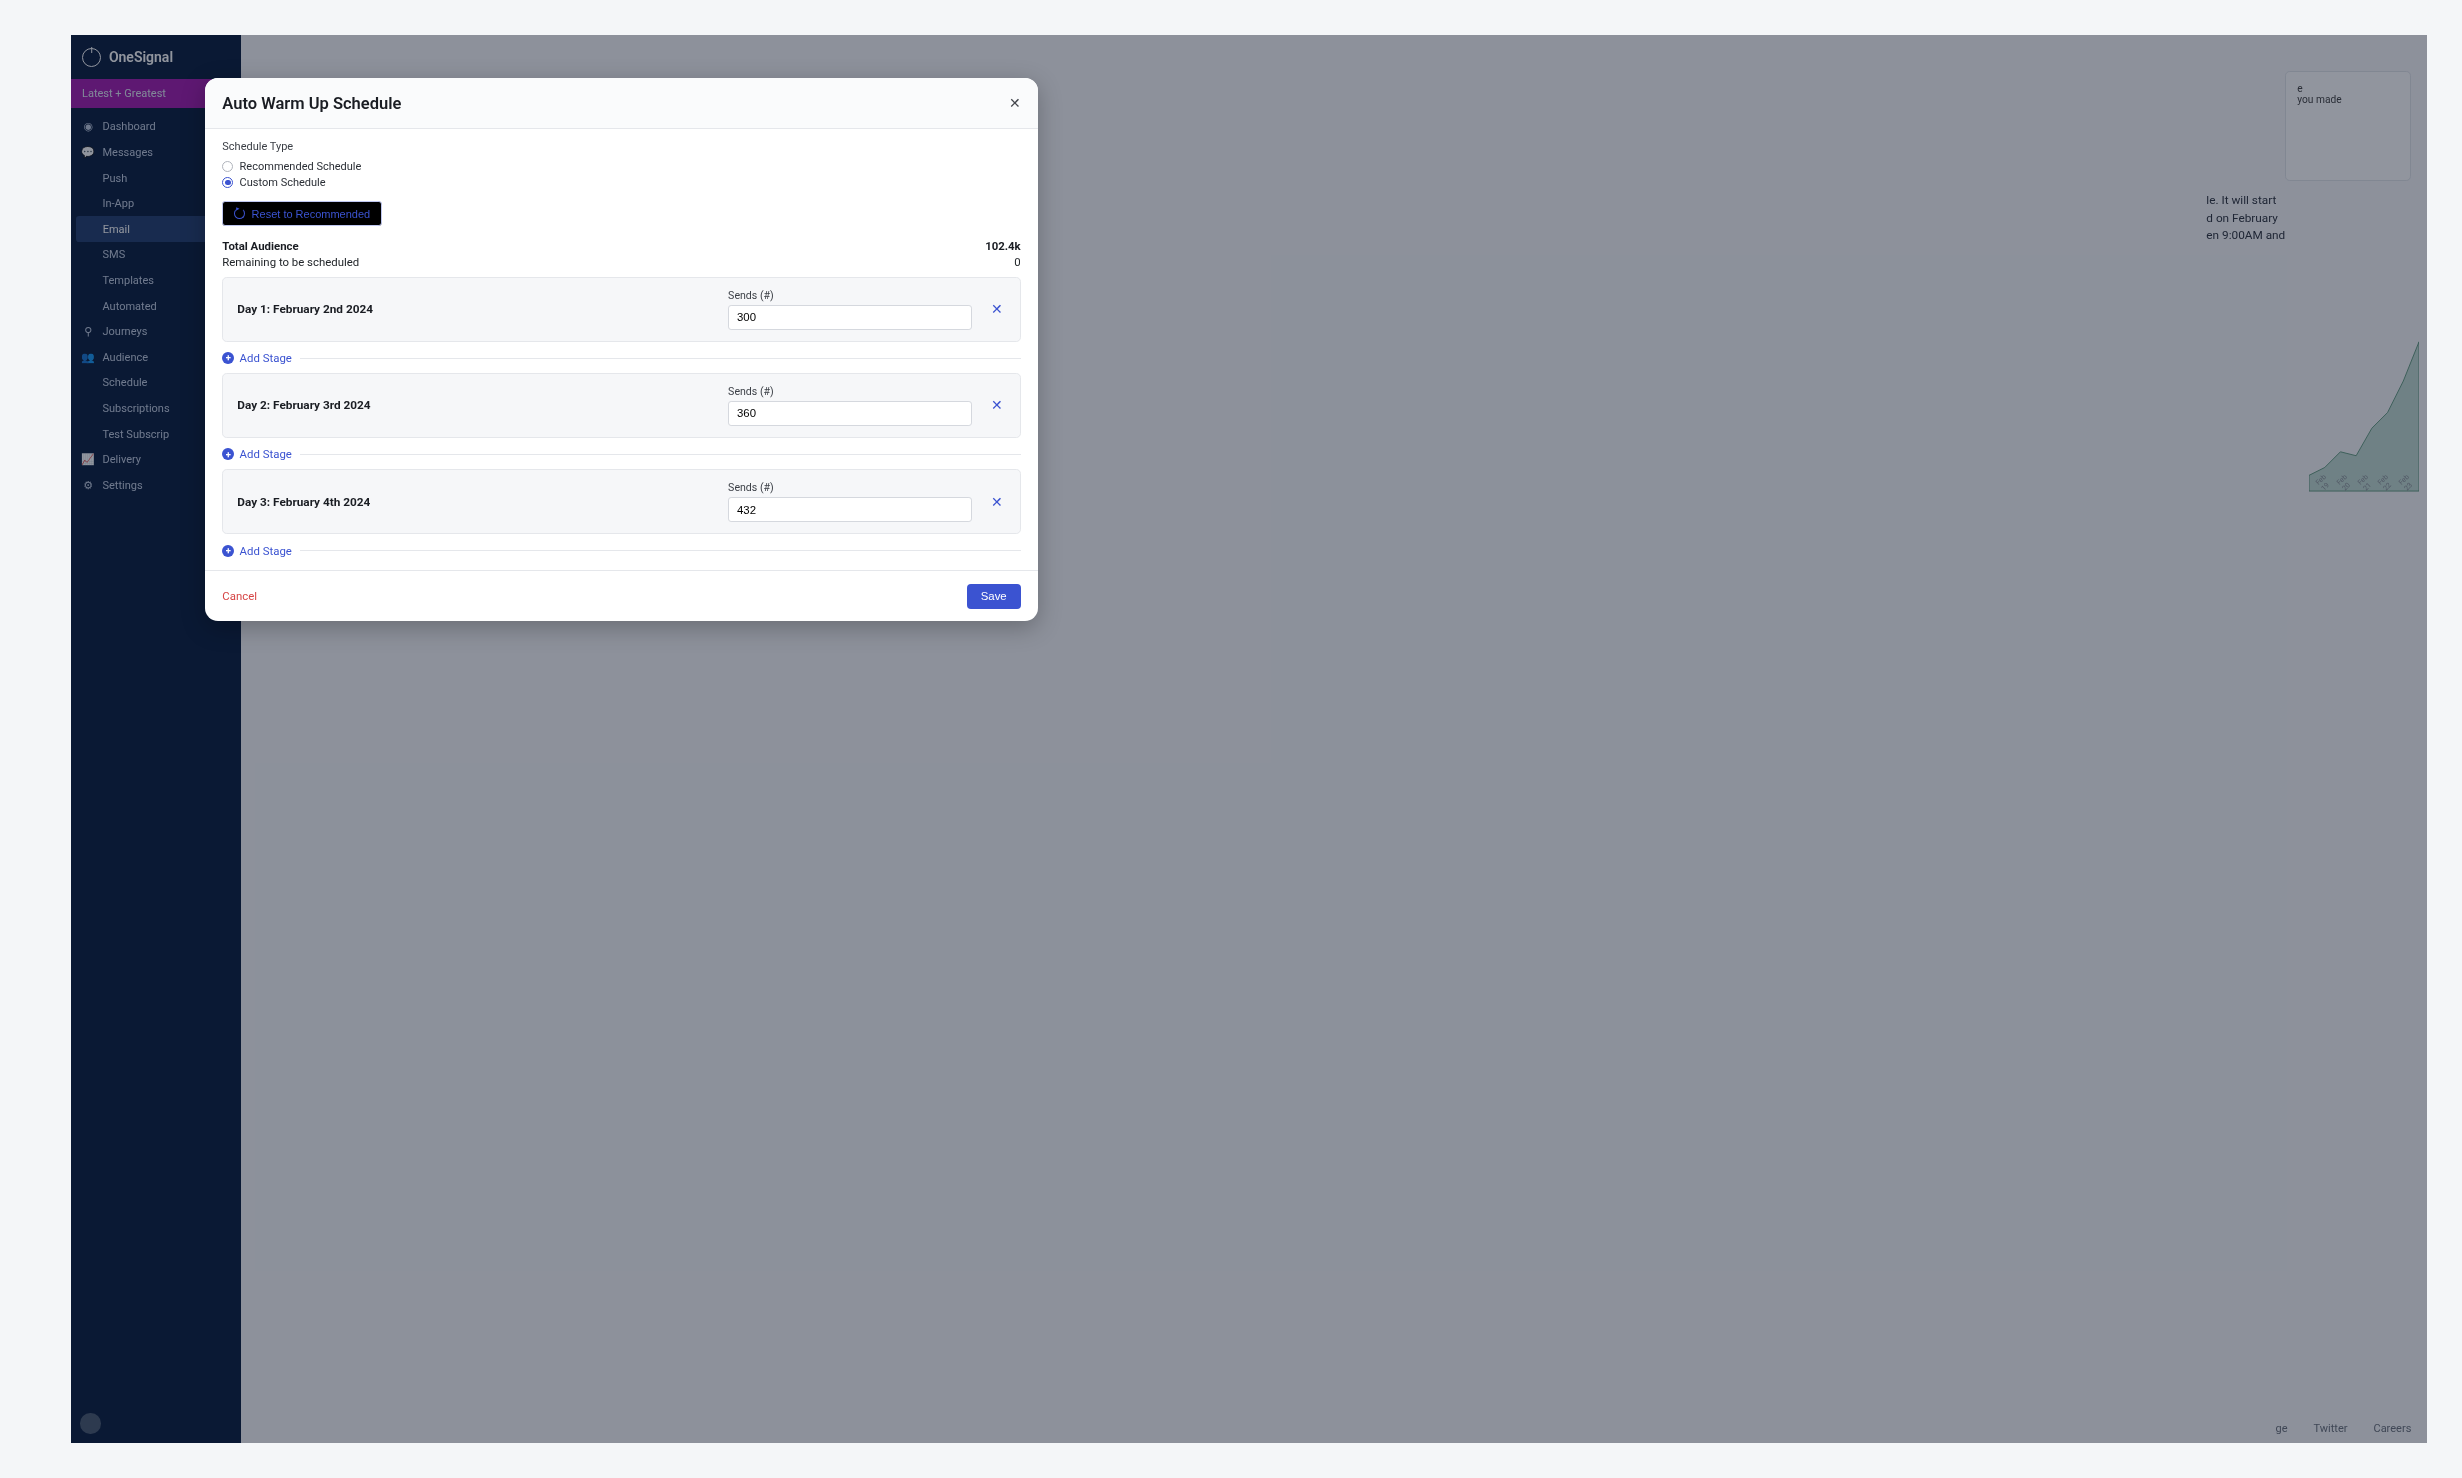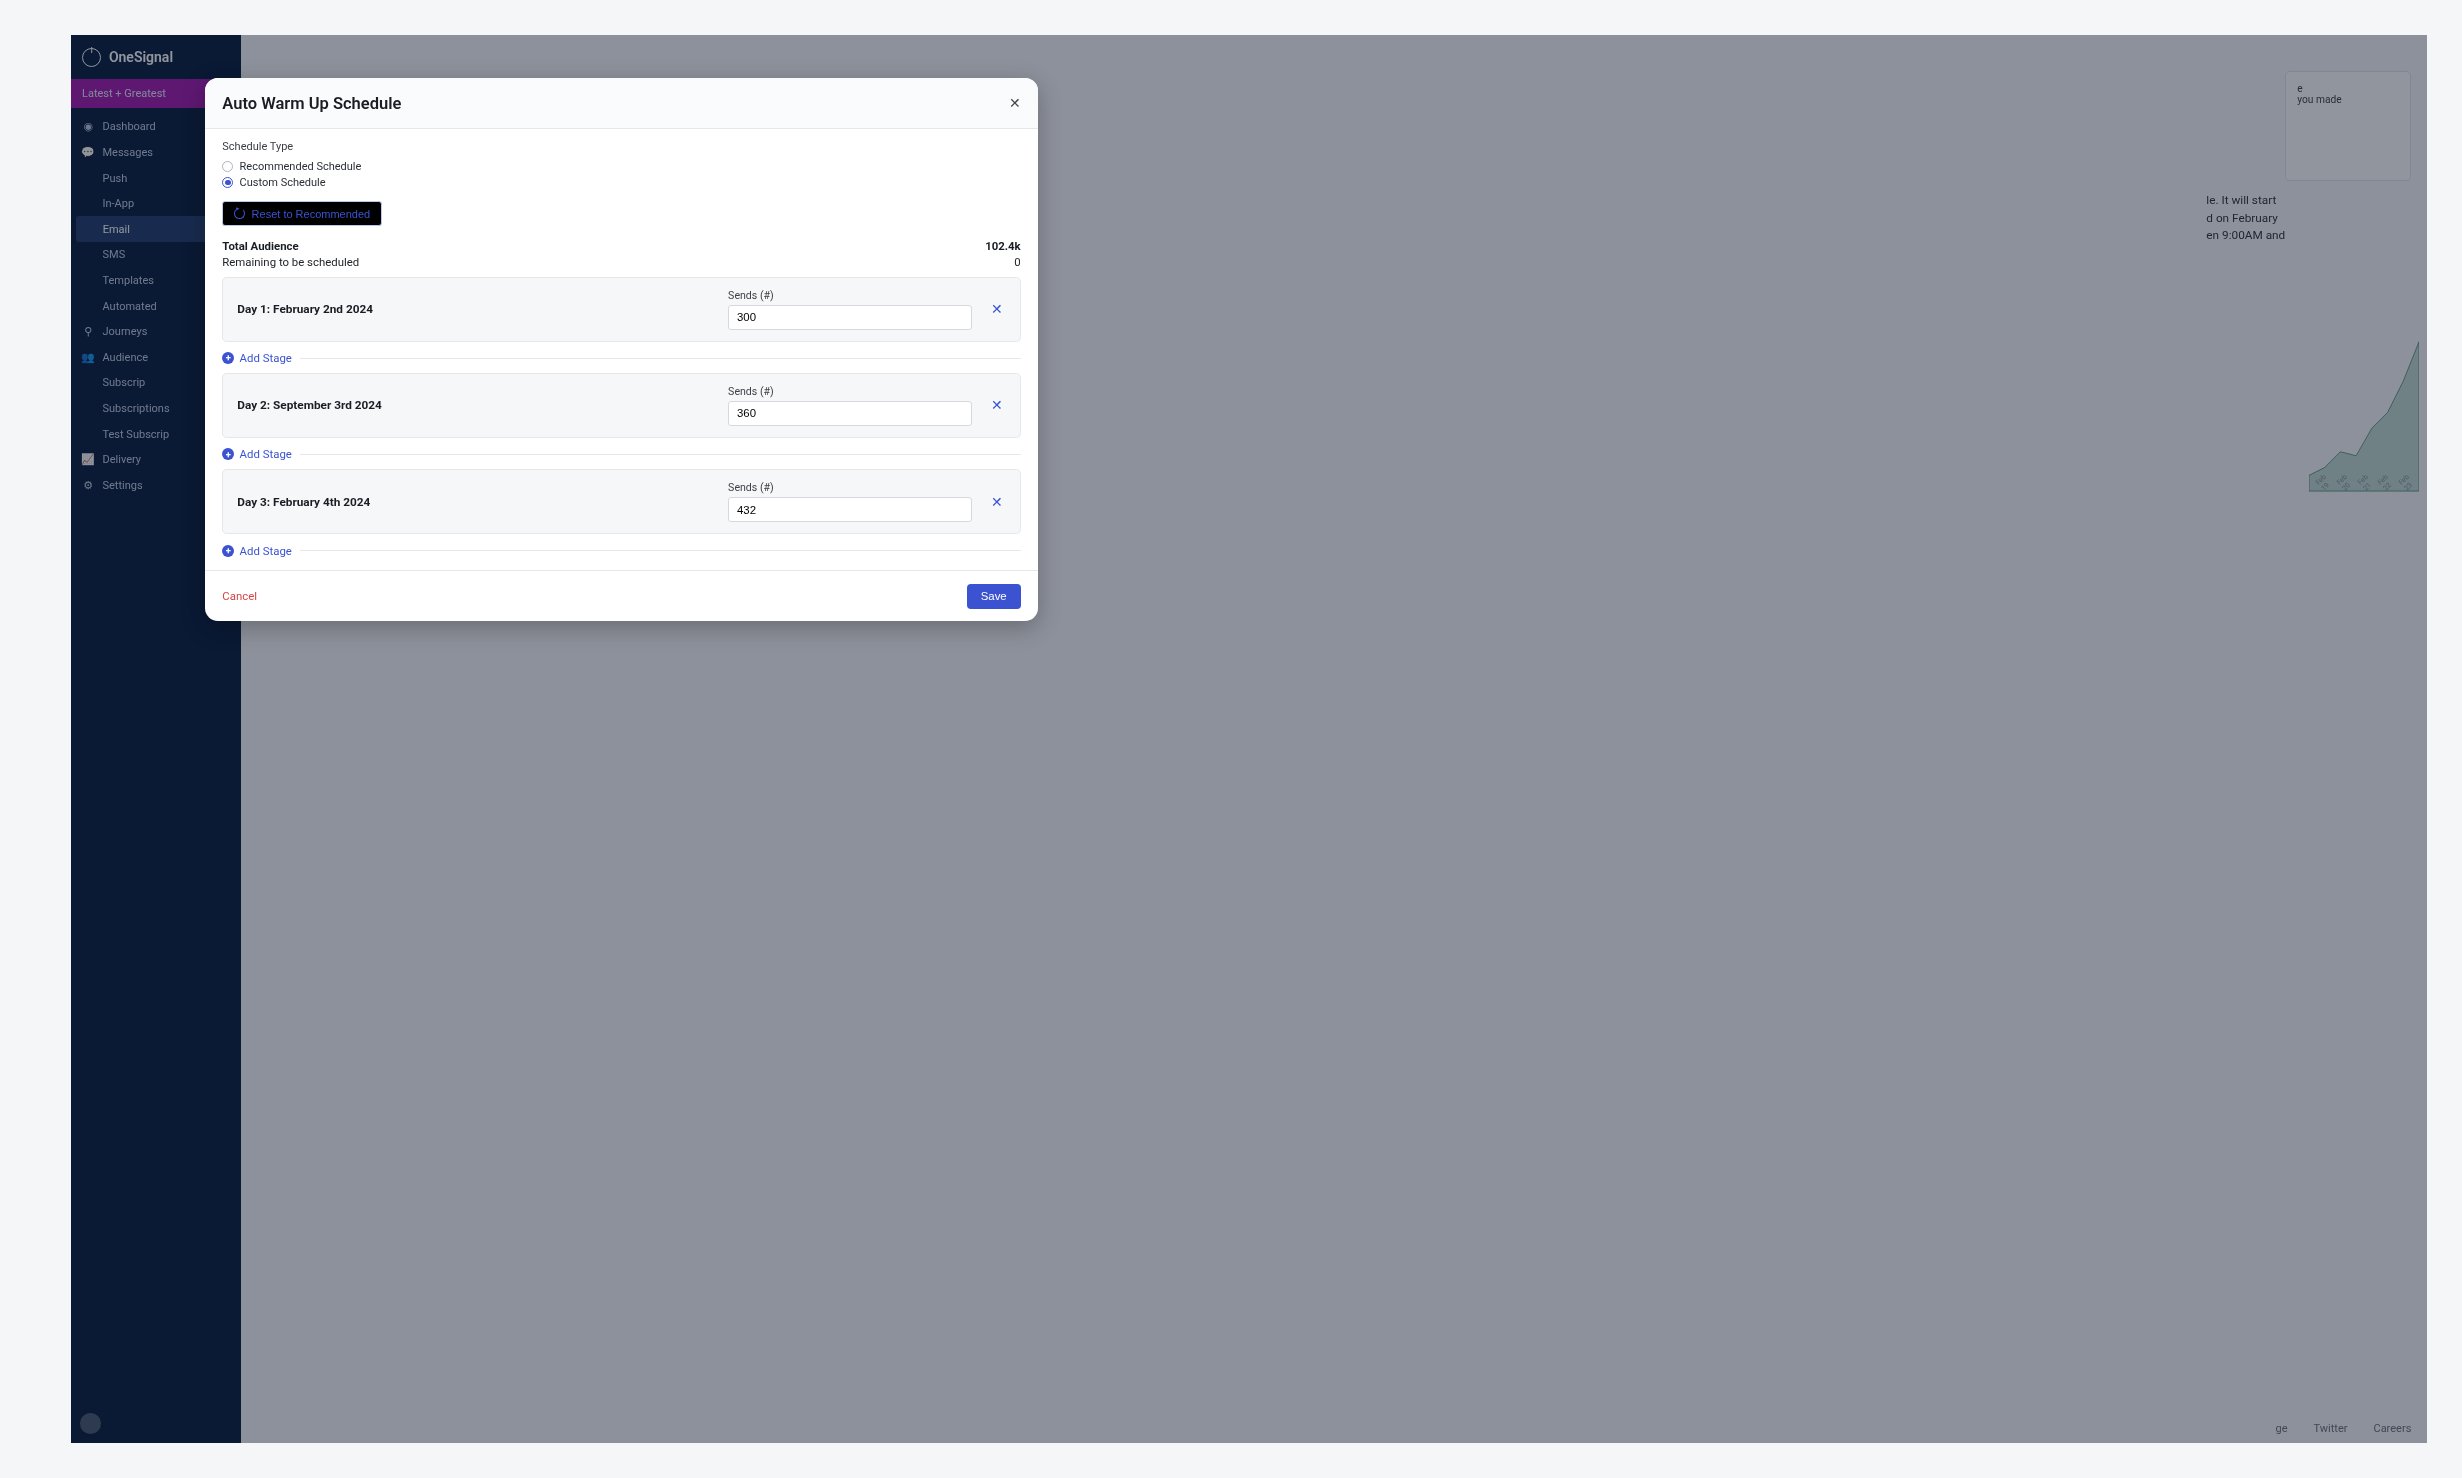--- a/index.html
+++ b/index.html
@@ -384,21 +384,21 @@
       <div class="nav-sub">Automated</div>
 
       <div class="nav-item">
         <span class="nav-icon">⚲</span>
         <span>Journeys</span>
       </div>
       <div class="nav-item">
         <span class="nav-icon">👥</span>
         <span>Audience</span>
       </div>
-      <div class="nav-sub">Subscrip</div>
+      <div class="nav-sub">Schedule</div>
       <div class="nav-sub">Subscriptions</div>
       <div class="nav-sub">Test Subscrip</div>
 
       <div class="nav-item">
         <span class="nav-icon">📈</span>
         <span>Delivery</span>
       </div>
       <div class="nav-item">
         <span class="nav-icon">⚙</span>
         <span>Settings</span>
@@ -485,21 +485,21 @@
       <div class="divider-row">
         <div class="add-stage-btn">
           <span class="plus-circ">+</span>
           <span>Add Stage</span>
         </div>
         <div class="line"></div>
       </div>
 
       
       <div class="stage-card">
-        <div class="stage-label">Day 2: September 3rd 2024</div>
+        <div class="stage-label">Day 2: February 3rd 2024</div>
         <div class="sends-col">
           <div class="sends-label">Sends (#)</div>
           <input class="sends-input" value="360" style="">
         </div>
         <div class="remove-x">✕</div>
       </div>
       <div class="divider-row">
         <div class="add-stage-btn">
           <span class="plus-circ">+</span>
           <span>Add Stage</span>

